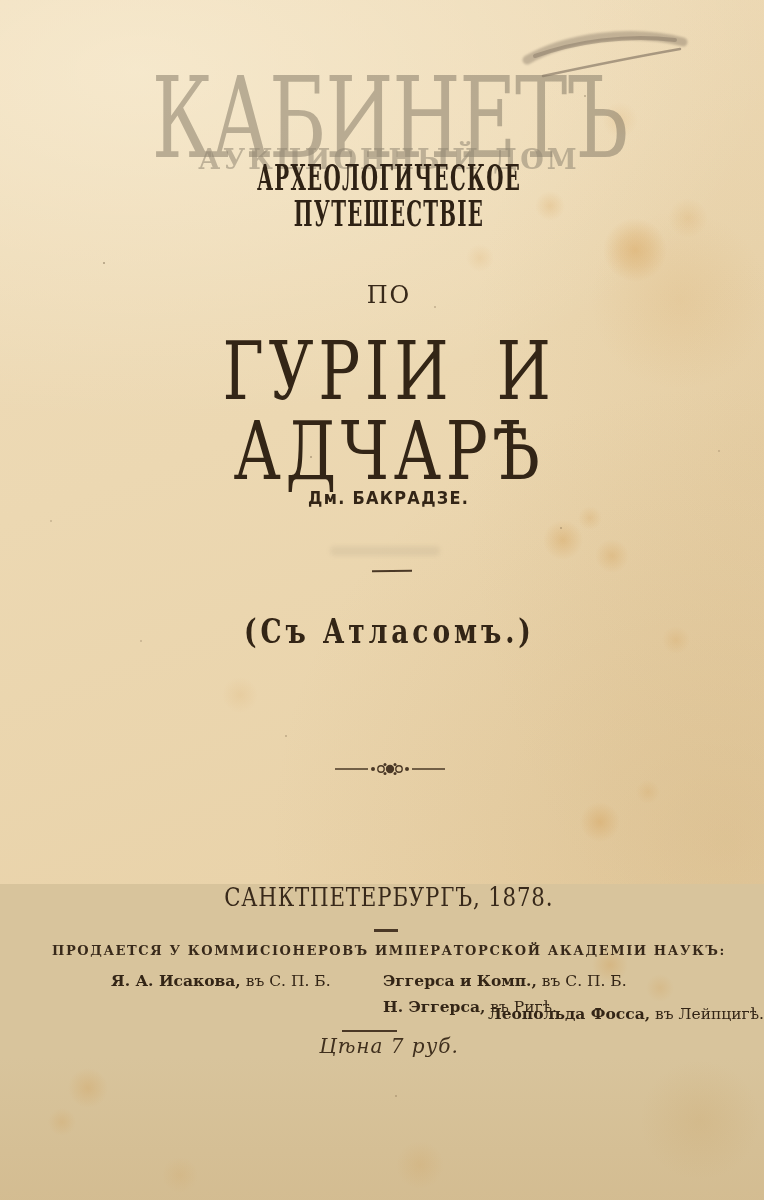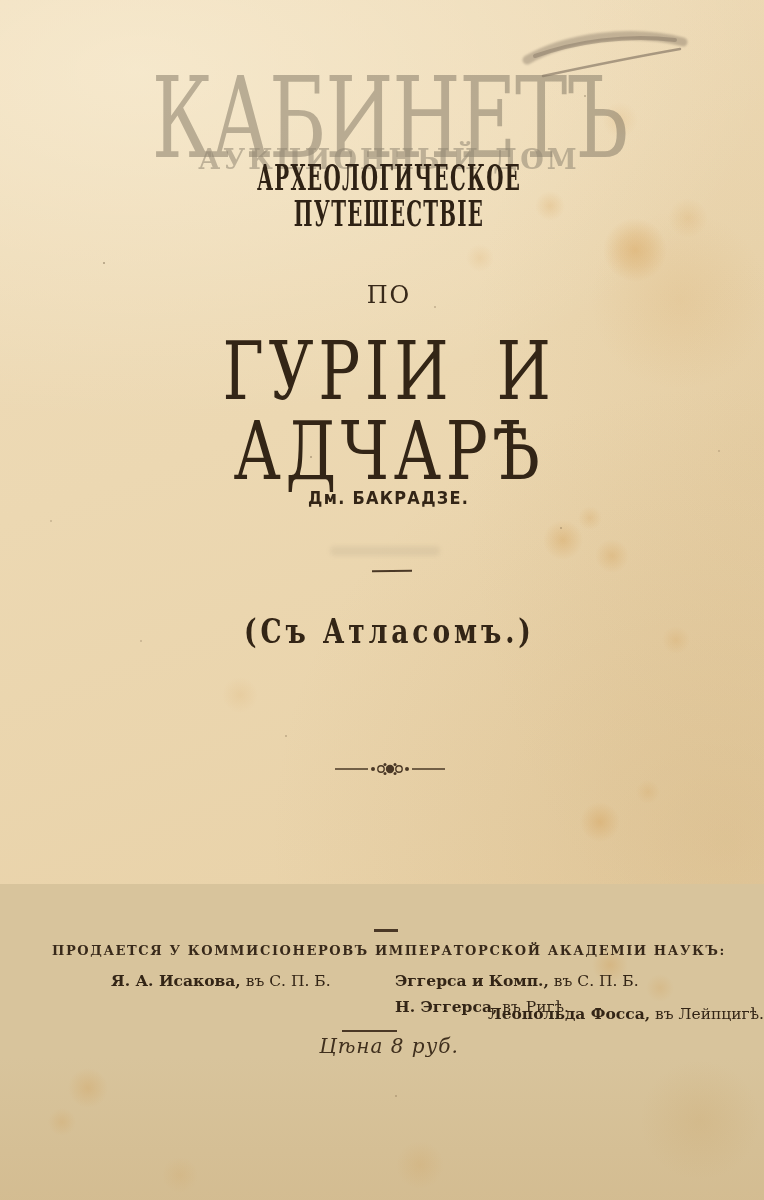--- a/index.html
+++ b/index.html
@@ -82,21 +82,21 @@
   .price{top:1036px;font-size:20px;font-style:italic;letter-spacing:1px;z-index:2;color:#40301e;}
   
   .rule{position:absolute;background:#4a3826;height:2px;z-index:2;}
   .rule1{left:372px;top:570px;width:40px;transform:rotate(-1deg);}
   .rule2{left:374px;top:929px;width:24px;height:3px;}
   .rule3{left:342px;top:1030px;width:55px;}
   
   .sellers{position:absolute;left:0;top:968px;width:764px;z-index:2;color:#332516;}
   .col{position:absolute;width:300px;font-size:15.5px;line-height:25px;white-space:nowrap;}
   .col-left{left:111px;}
-  .col-right{left:383px;margin-left:12px;}
+  .col-right{left:383px;}
   .seller-name{font-weight:bold;}
   .seller-place{font-weight:normal;}
   .seller-center{position:absolute;left:14px;top:1004px;width:750px;text-align:right;font-size:15.5px;z-index:2;color:#332516;white-space:nowrap;}
   
   .ornament{position:absolute;left:335px;top:760px;z-index:2;}
   .pencil{position:absolute;left:505px;top:12px;z-index:1;}
 </style>
 </head>
 <body>
 
@@ -150,20 +150,23 @@
       <circle cx="55" cy="9" r="4.2" fill="#4a3826" stroke="none"></circle>
       <circle cx="50" cy="4.5" r="1.5" fill="#4a3826" stroke="none"></circle>
       <circle cx="60" cy="4.5" r="1.5" fill="#4a3826" stroke="none"></circle>
       <circle cx="50" cy="13.5" r="1.5" fill="#4a3826" stroke="none"></circle>
       <circle cx="60" cy="13.5" r="1.5" fill="#4a3826" stroke="none"></circle>
       <circle cx="64" cy="9" r="3.2" stroke-width="1.4"></circle>
       <circle cx="72" cy="9" r="2" fill="#4a3826" stroke="none"></circle>
     </g>
   </svg>
 
+  <div class="centered imprint">
+    <span class="squeeze">САНКТПЕТЕРБУРГЪ, 1878.</span>
+  </div>
 
   <div class="rule rule2"></div>
 
   <div class="centered sellers-heading">ПРОДАЕТСЯ У КОММИСІОНЕРОВЪ ИМПЕРАТОРСКОЙ АКАДЕМІИ НАУКЪ:</div>
 
   <div class="sellers">
     <div class="col col-left">
       <div><span class="seller-name">Я. А. Исакова,</span><span class="seller-place"> въ С. П. Б.</span></div>
     </div>
     <div class="col col-right">
@@ -171,15 +174,15 @@
       <div><span class="seller-name">Н. Эггерса,</span><span class="seller-place"> въ Ригѣ.</span></div>
     </div>
   </div>
 
   <div class="seller-center">
     <span class="seller-name">Леопольда Фосса,</span><span class="seller-place"> въ Лейпцигѣ.</span>
   </div>
 
   <div class="rule rule3"></div>
 
-  <div class="centered price">Цѣна 8 руб.</div>
+  <div class="centered price">Цѣна 7 руб.</div>
 
 </div>
 
 </body></html>

